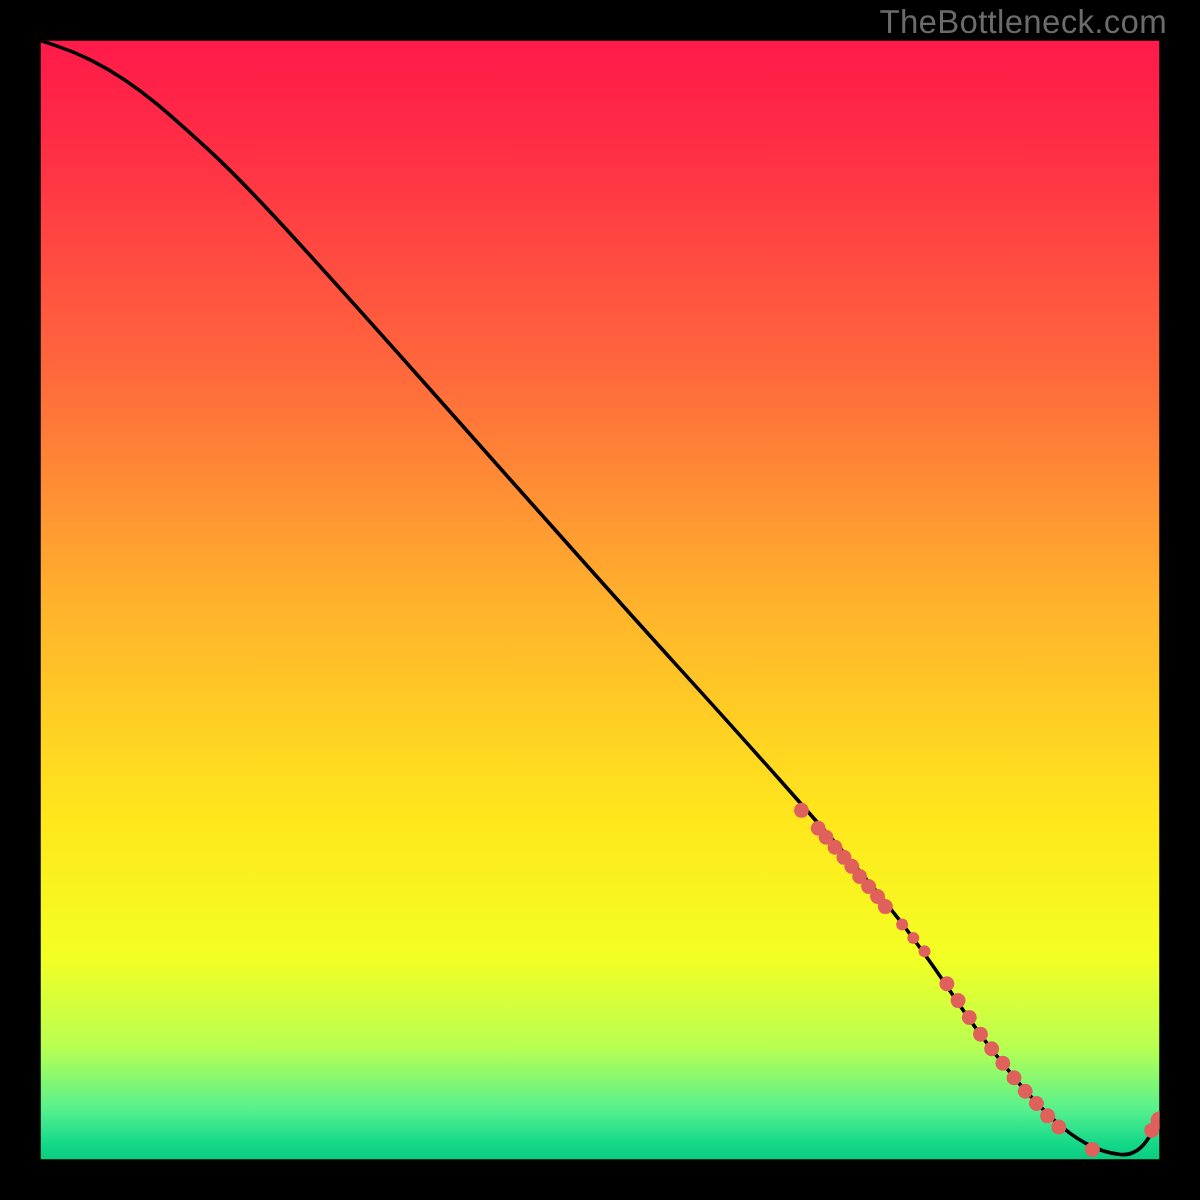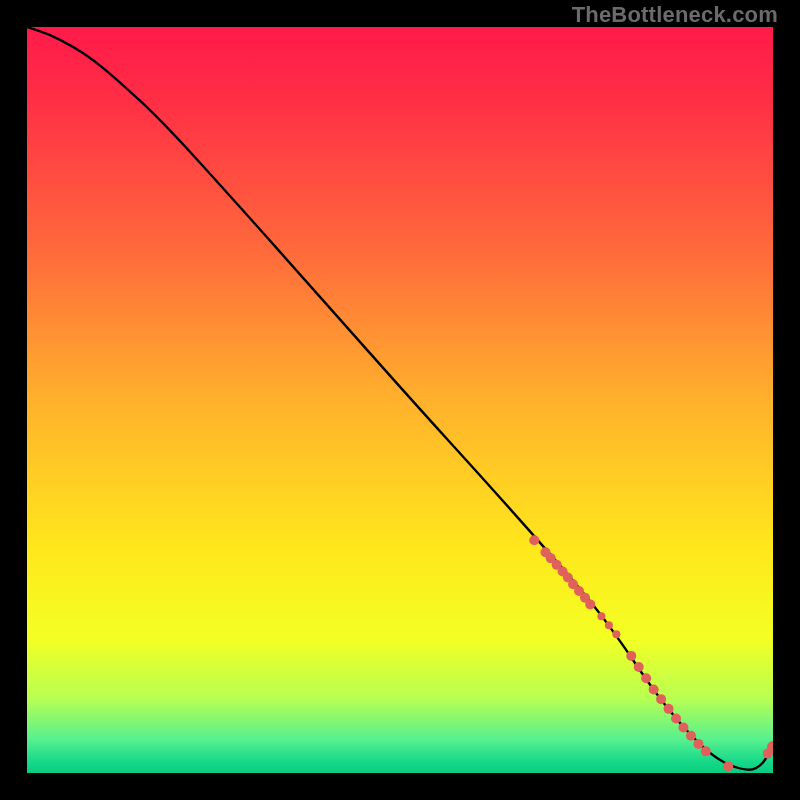--- a/index.html
+++ b/index.html
@@ -20,21 +20,21 @@
   .plot {
     position: absolute;
     background: #000;
   }
   .watermark {
     position: absolute;
     top: 2px;
     right: 22px;
     color: #6b6b6b;
     font-size: 22px;
-    font-weight: 700;
+    font-weight: 400;
     letter-spacing: 0.2px;
     user-select: none;
   }
   svg { display: block; }
 </style>
 </head>
 <body>
 
 <div class="frame">
 

